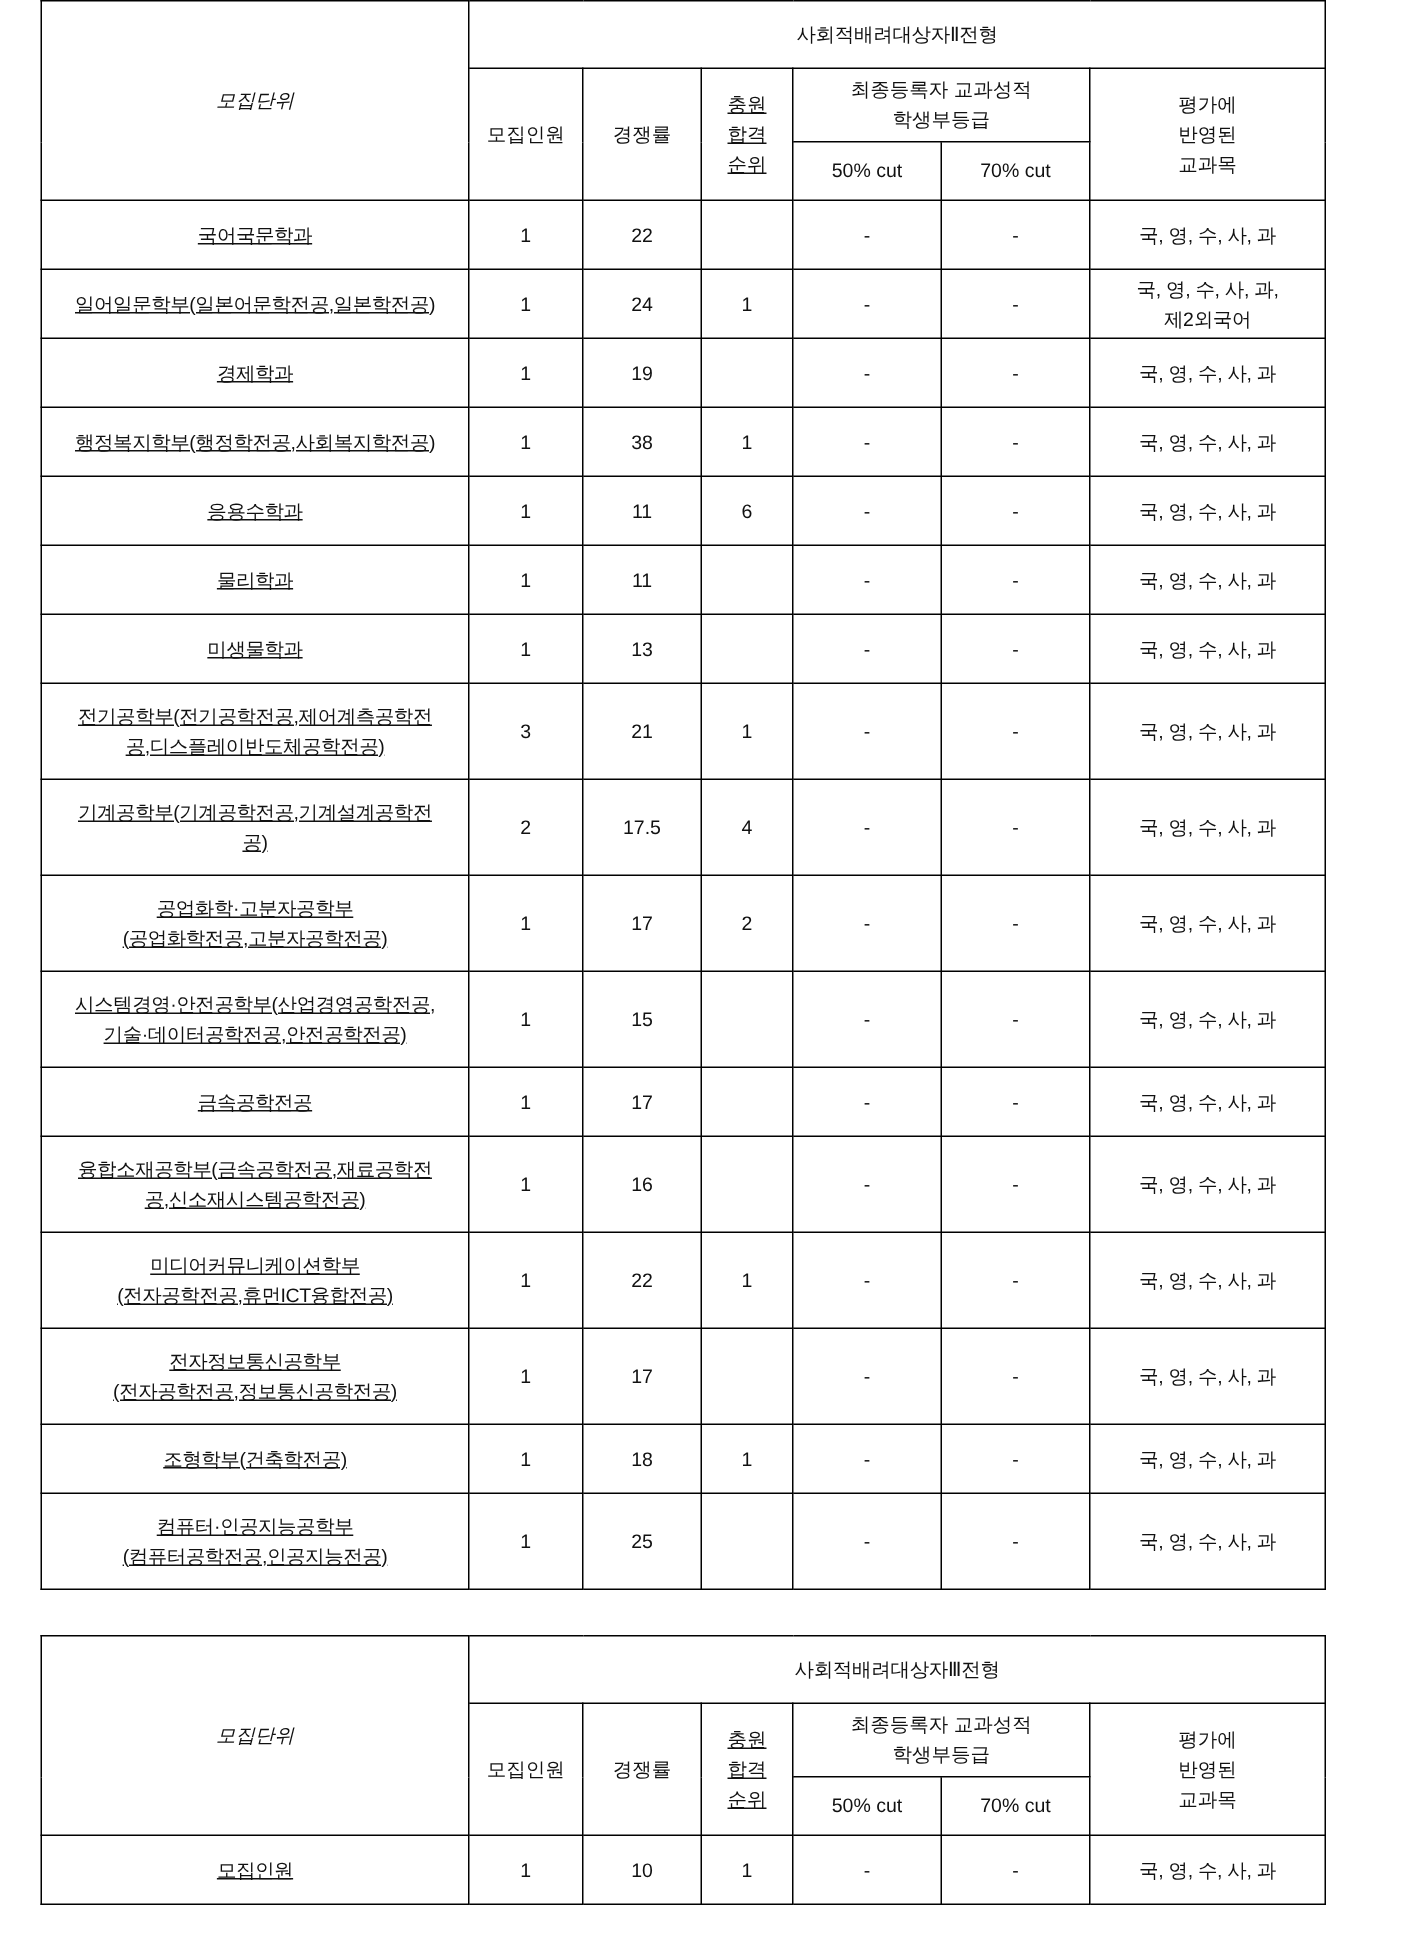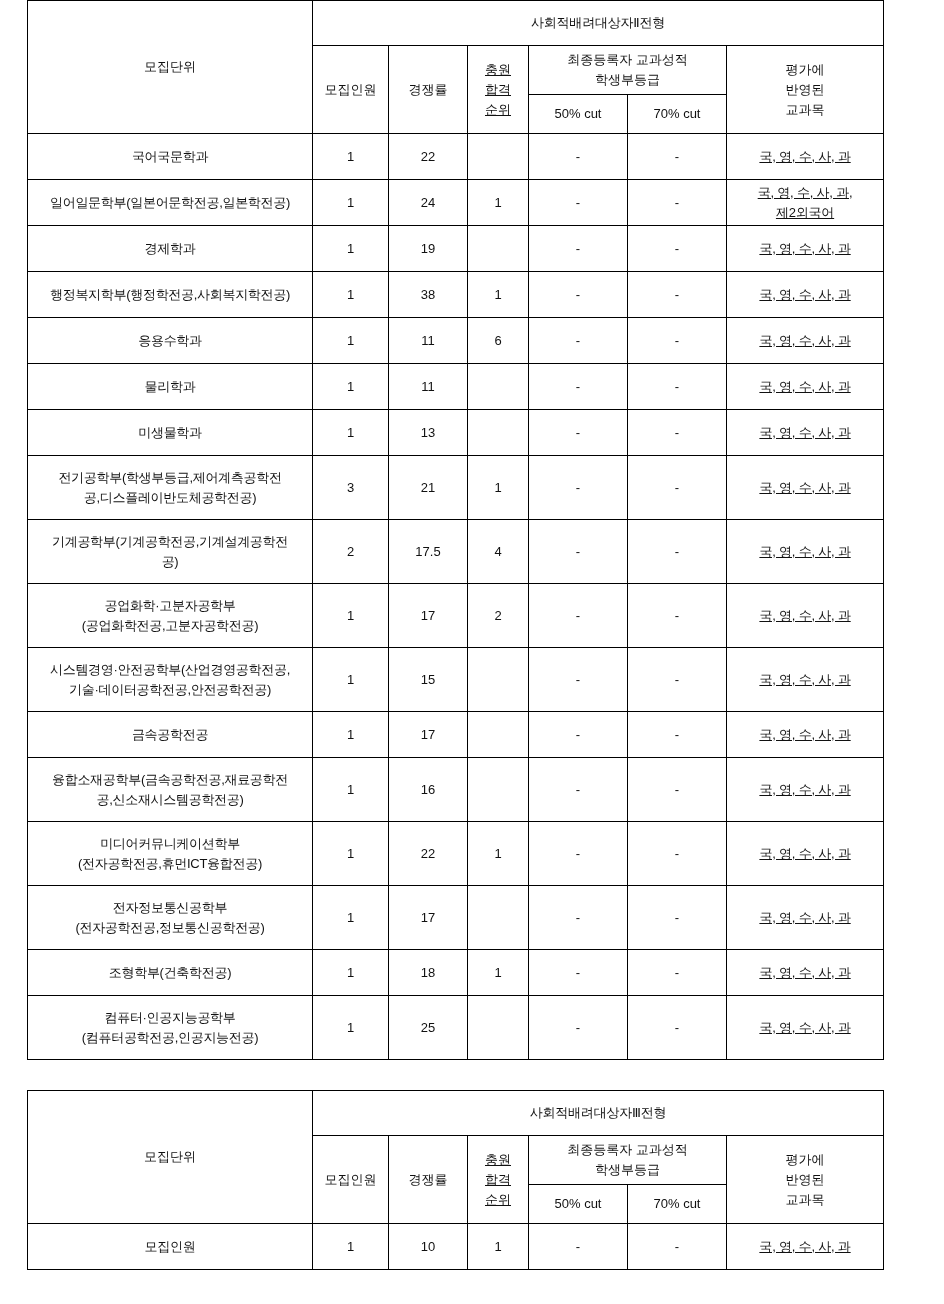--- a/index.html
+++ b/index.html
@@ -51,20 +51,21 @@
   .hdr-title {
     font-size: 14px;
     font-weight: bold;
     letter-spacing: -0.2px;
     height: 44px;
     margin-top: 32px;
   }
   .hdr-unit {
     font-size: 14px;
     height: 44px;
+    font-style: italic;
   }
   .hdr-sub {
     font-size: 13px;
     height: 42px;
   }
   .hdr-wait {
     font-size: 13px;
     line-height: 21px;
     height: 86px;
     text-decoration: underline;
@@ -81,29 +82,29 @@
   .hdr-eval {
     font-size: 13px;
     line-height: 26px;
     height: 86px;
   }
   td.unit {
     font-size: 12.5px;
     line-height: 24px;
     letter-spacing: -0.3px;
     padding: 0 6px;
+    text-decoration: underline;
   }
   td.num {
     font-size: 13px;
   }
   td.subject {
     font-size: 13px;
     line-height: 24px;
     letter-spacing: -0.2px;
-    text-decoration: underline;
   }
   tr.r1 td { height: 45px; }
   tr.r2 td { height: 63px; }
 
   .gap { height: 30px; }
 
   .nowrap-lines { white-space: pre-line; }
 </style>
 </head>
 <body>
@@ -201,21 +202,21 @@
           <tr class="r1">
             <td class="unit nowrap-lines">미생물학과</td>
             <td class="num nowrap-lines">1</td>
             <td class="num nowrap-lines">13</td>
             <td class="num nowrap-lines"></td>
             <td class="num nowrap-lines">-</td>
             <td class="num nowrap-lines">-</td>
             <td class="subject nowrap-lines">국, 영, 수, 사, 과</td>
           </tr>
           <tr class="r2">
-            <td class="unit nowrap-lines">전기공학부(학생부등급,제어계측공학전
+            <td class="unit nowrap-lines">전기공학부(전기공학전공,제어계측공학전
 공,디스플레이반도체공학전공)</td>
             <td class="num nowrap-lines">3</td>
             <td class="num nowrap-lines">21</td>
             <td class="num nowrap-lines">1</td>
             <td class="num nowrap-lines">-</td>
             <td class="num nowrap-lines">-</td>
             <td class="subject nowrap-lines">국, 영, 수, 사, 과</td>
           </tr>
           <tr class="r2">
             <td class="unit nowrap-lines">기계공학부(기계공학전공,기계설계공학전

